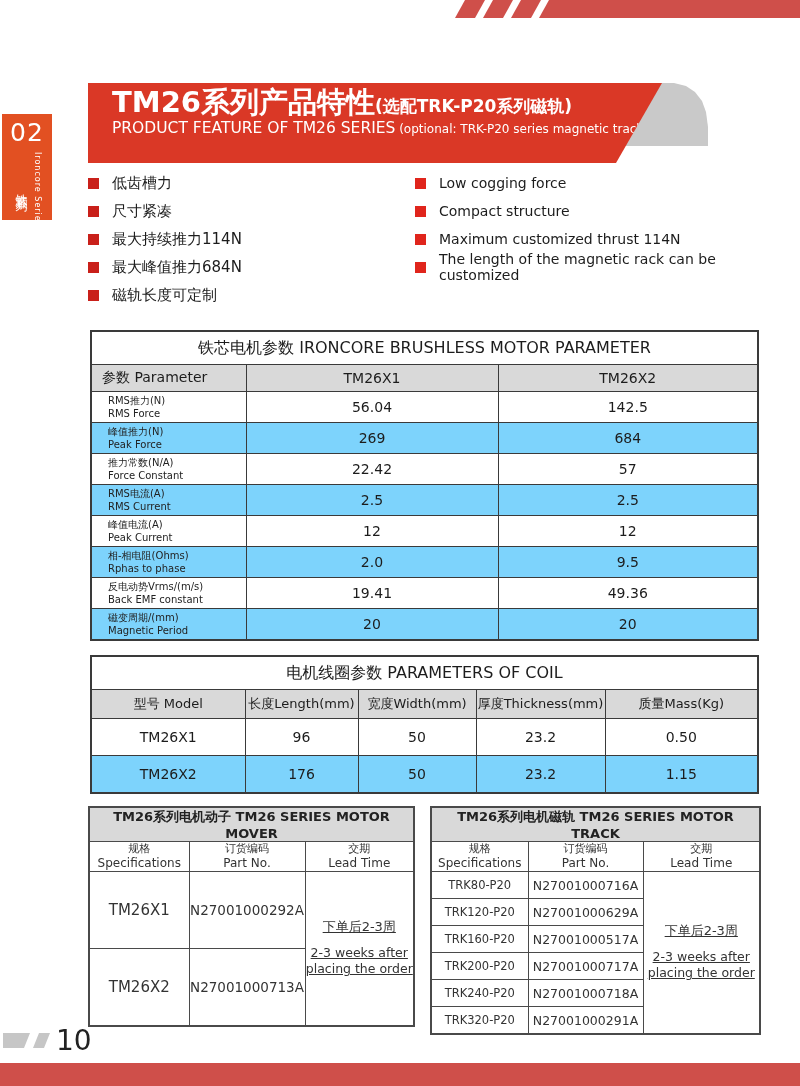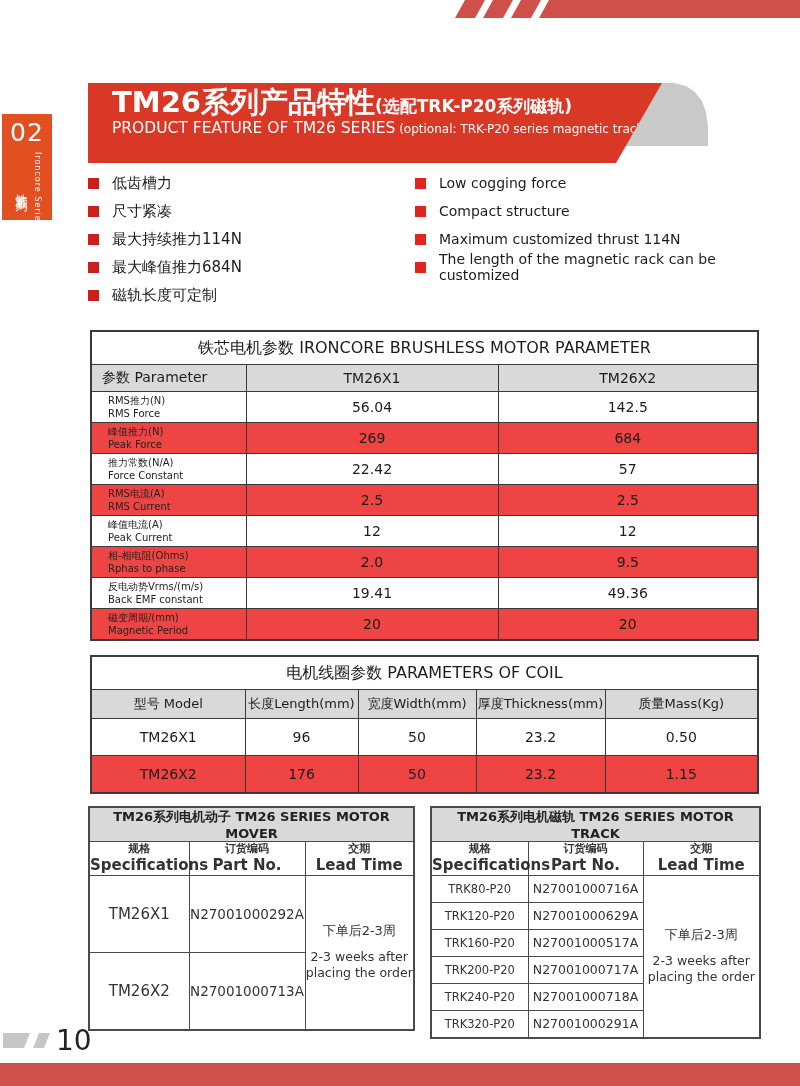--- a/index.html
+++ b/index.html
@@ -57,40 +57,40 @@
   .spec-table td{border:1px solid #3a3a3a;padding:0;}
   .t1{top:330px;}
   .t2{top:655px;}
   .title-cell{height:32px;text-align:center;font-size:16px;background:#fff;border-radius:13px;}
   .hdr-row td{height:26px;background:#d9d9d9;font-size:14px;text-align:center;}
   .hdr-param{text-align:left !important;padding-left:10px !important;}
   .data-row td{height:30px;}
   .data-row .lbl{padding-left:16px;font-size:10px;line-height:1.3;color:#222;}
   .data-row .lbl span{display:block;}
   .data-row .val{text-align:center;font-size:14px;}
-  .row-gray td{background:#ef4444;}
+  .row-gray td{background:#7dd3fc;}
   .t2 .hdr-row td{height:28px;font-size:13px;}
   .t2 .data-row td{height:36px;text-align:center;font-size:14px;}
 
   
   .order-table{position:absolute;border:2px solid #4a4a4a;color:#333;}
   .order-table td{border:1px solid #4a4a4a;padding:0;text-align:center;}
   .ot-left{left:88px;top:806px;width:325px;}
   .ot-right{left:430px;top:806px;width:329px;}
   .ot-title td{height:27px;background:#d9d9d9;font-weight:bold;font-size:13px;color:#222;}
   .ot-hdr td{height:29px;font-size:11px;line-height:1.25;}
-  .ot-hdr span{display:block;font-weight:bold;}
-  .ot-hdr .en{font-size:15px;}
+  .ot-hdr span{display:block;}
+  .ot-hdr .en{font-size:12px;}
   .ot-left .ot-data td{height:76px;}
   .ot-left .spec{font-size:15px;}
   .ot-left .part{font-size:13.5px;}
   .ot-right .ot-data td{height:26px;}
   .ot-right .spec{font-size:11.5px;}
   .ot-right .part{font-size:12.5px;}
-  .lead-cell{vertical-align:middle;font-size:13px;line-height:1.3;}
+  .lead-cell{vertical-align:middle;font-size:13px;line-height:1.3;text-decoration:underline;}
   .lead-cell .lead-cn{display:block;font-size:13px;}
   .lead-cell .lead-en{display:block;font-size:12.5px;margin-top:9px;}
 </style>
 </head>
 <body>
 
 <div class="top-stripe ts1"></div>
 <div class="top-stripe ts2"></div>
 <div class="top-stripe ts3"></div>
 <div class="top-bar"></div>

